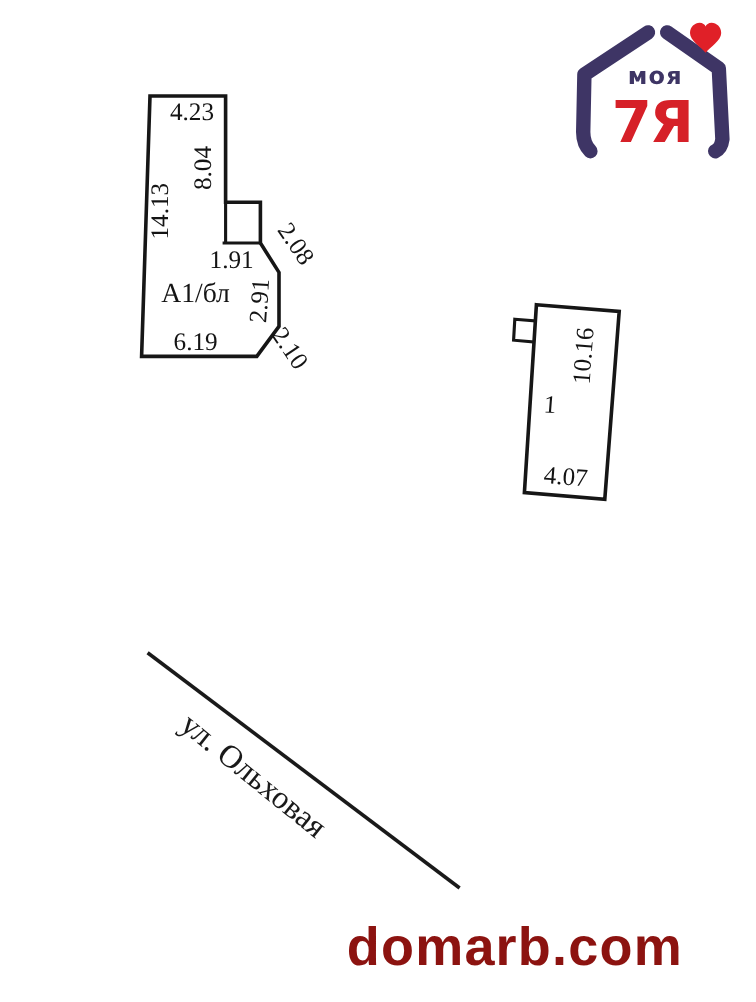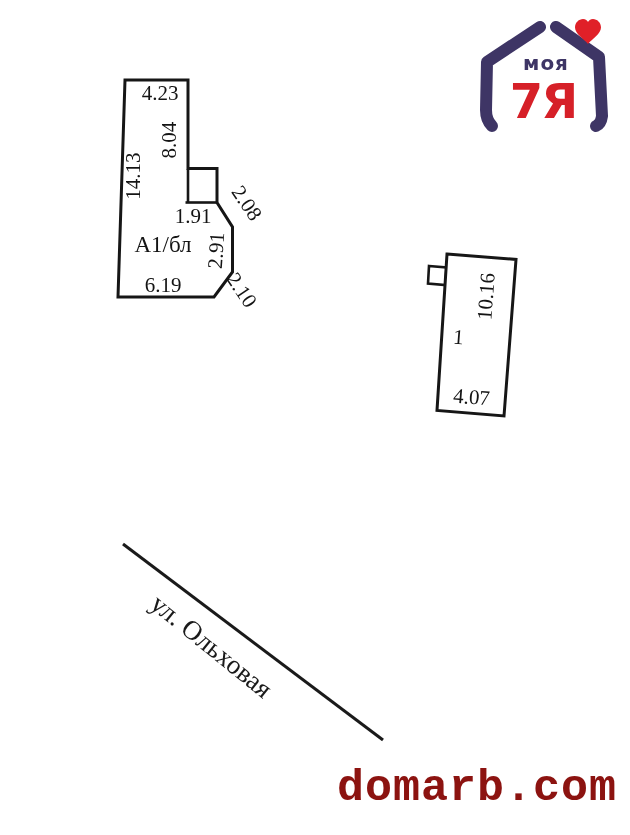--- a/index.html
+++ b/index.html
@@ -34,26 +34,25 @@
     font-size: 20px; font-weight: bold; letter-spacing: 1px;
     text-anchor: middle;
   }
   .logo-brand-bottom {
     font-family: "DejaVu Sans", sans-serif;
     font-size: 48px; font-weight: 900; letter-spacing: -2px;
     text-anchor: middle;
   }
   #watermark {
     position: absolute; left: 289px; top: 766px;
-    font-family: Liberation Mono, monospace;
+    font-family: Liberation Sans, sans-serif;
     font-size: 45px; font-weight: bold; letter-spacing: 1px;
     line-height: 46px;
     color: #8C1310;
     white-space: nowrap;
-    margin-left: 48px;
   }
 </style>
 </head>
 <body>
 
 <svg id="canvas" width="630" height="835" viewBox="0 0 630 835">
 
   <g>
     <polygon class="outline" points="125,80 188,80 188,168.5 217,168.5 217,202.5 232.5,227 232.5,272 214,297 118,297"></polygon>
     <line class="wall" x1="188" y1="169" x2="188" y2="202.5"></line>

